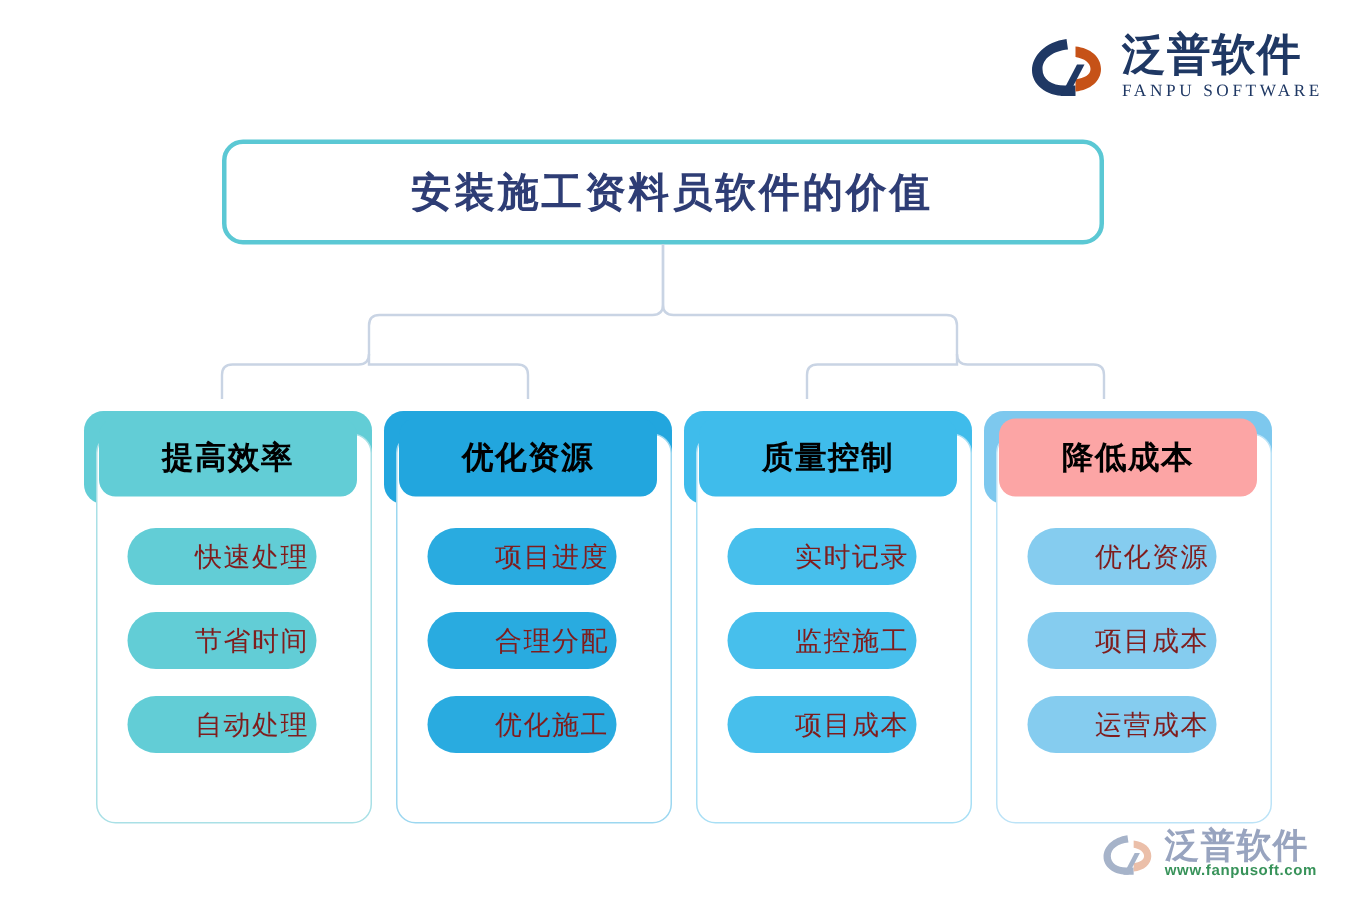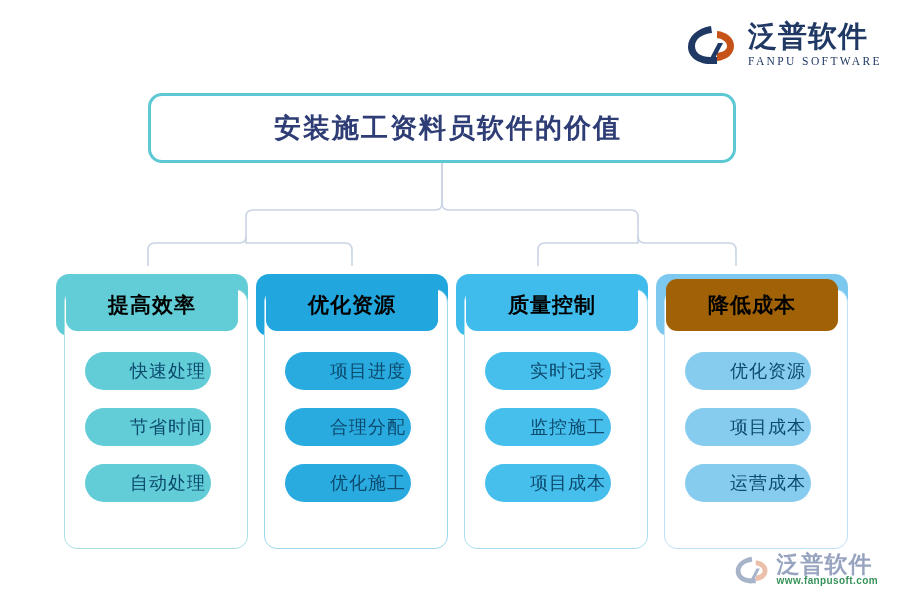--- a/index.html
+++ b/index.html
@@ -158,21 +158,21 @@
   .pill {
     width: 126px;
     height: 38px;
     border-radius: 19px;
     display: flex;
     align-items: center;
     justify-content: center;
   }
   .pill-text {
     font-size: 18px;
-    color: #0c4a6e;
+    color: #7f1d1d;
     letter-spacing: 1px;
     font-family: "DejaVu Sans", "Liberation Sans", sans-serif;
     margin-left: 40px;
   }
 
   
   .watermark {
     position: absolute;
     right: 22px;
     bottom: 14px;
@@ -296,21 +296,21 @@
       </div>
       <div class="pill" style="background:#47BFEC">
         <span class="pill-text">项目成本</span>
       </div>
     </div>
   </div>
 
   <div class="card">
     <div class="card-backdrop" style="background:#7DC8EE"></div>
     <div class="card-body" style="border-color:#BCE3F7"></div>
-    <div class="card-header" style="background:#a16207">
+    <div class="card-header" style="background:#fca5a5">
       <span class="card-header-text">降低成本</span>
     </div>
     <div class="card-items">
       <div class="pill" style="background:#85CCEF">
         <span class="pill-text">优化资源</span>
       </div>
       <div class="pill" style="background:#85CCEF">
         <span class="pill-text">项目成本</span>
       </div>
       <div class="pill" style="background:#85CCEF">

